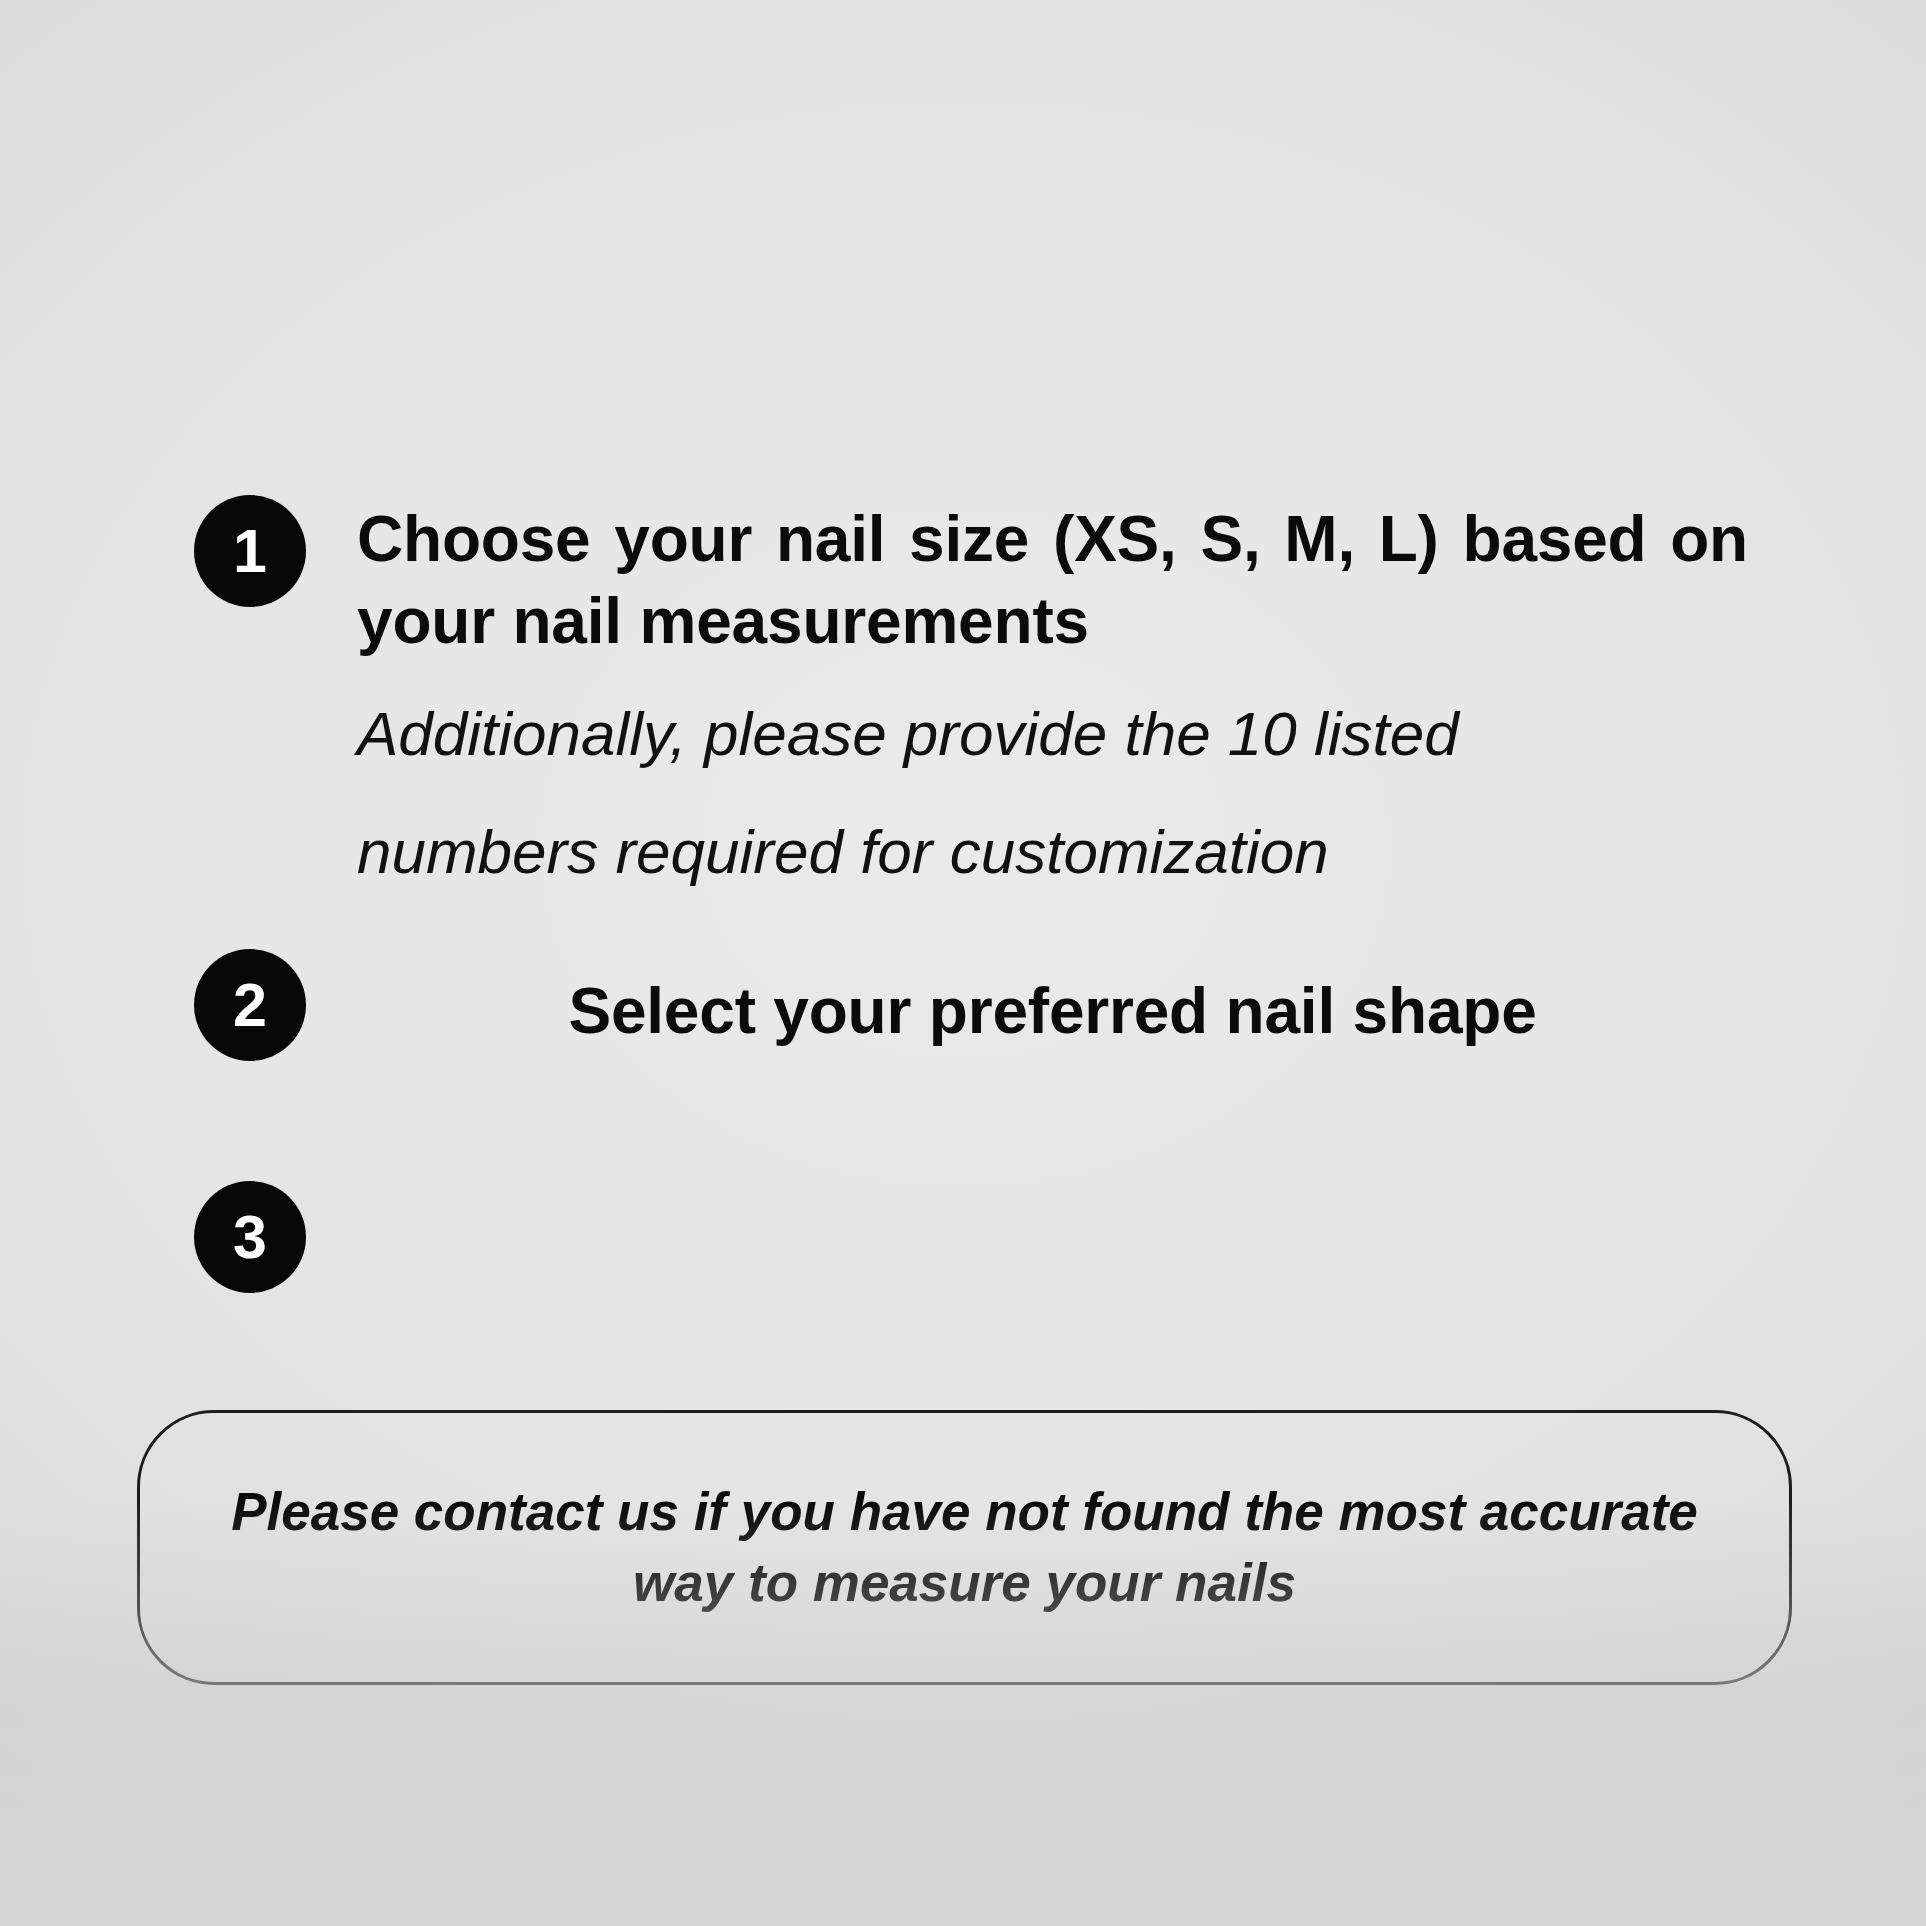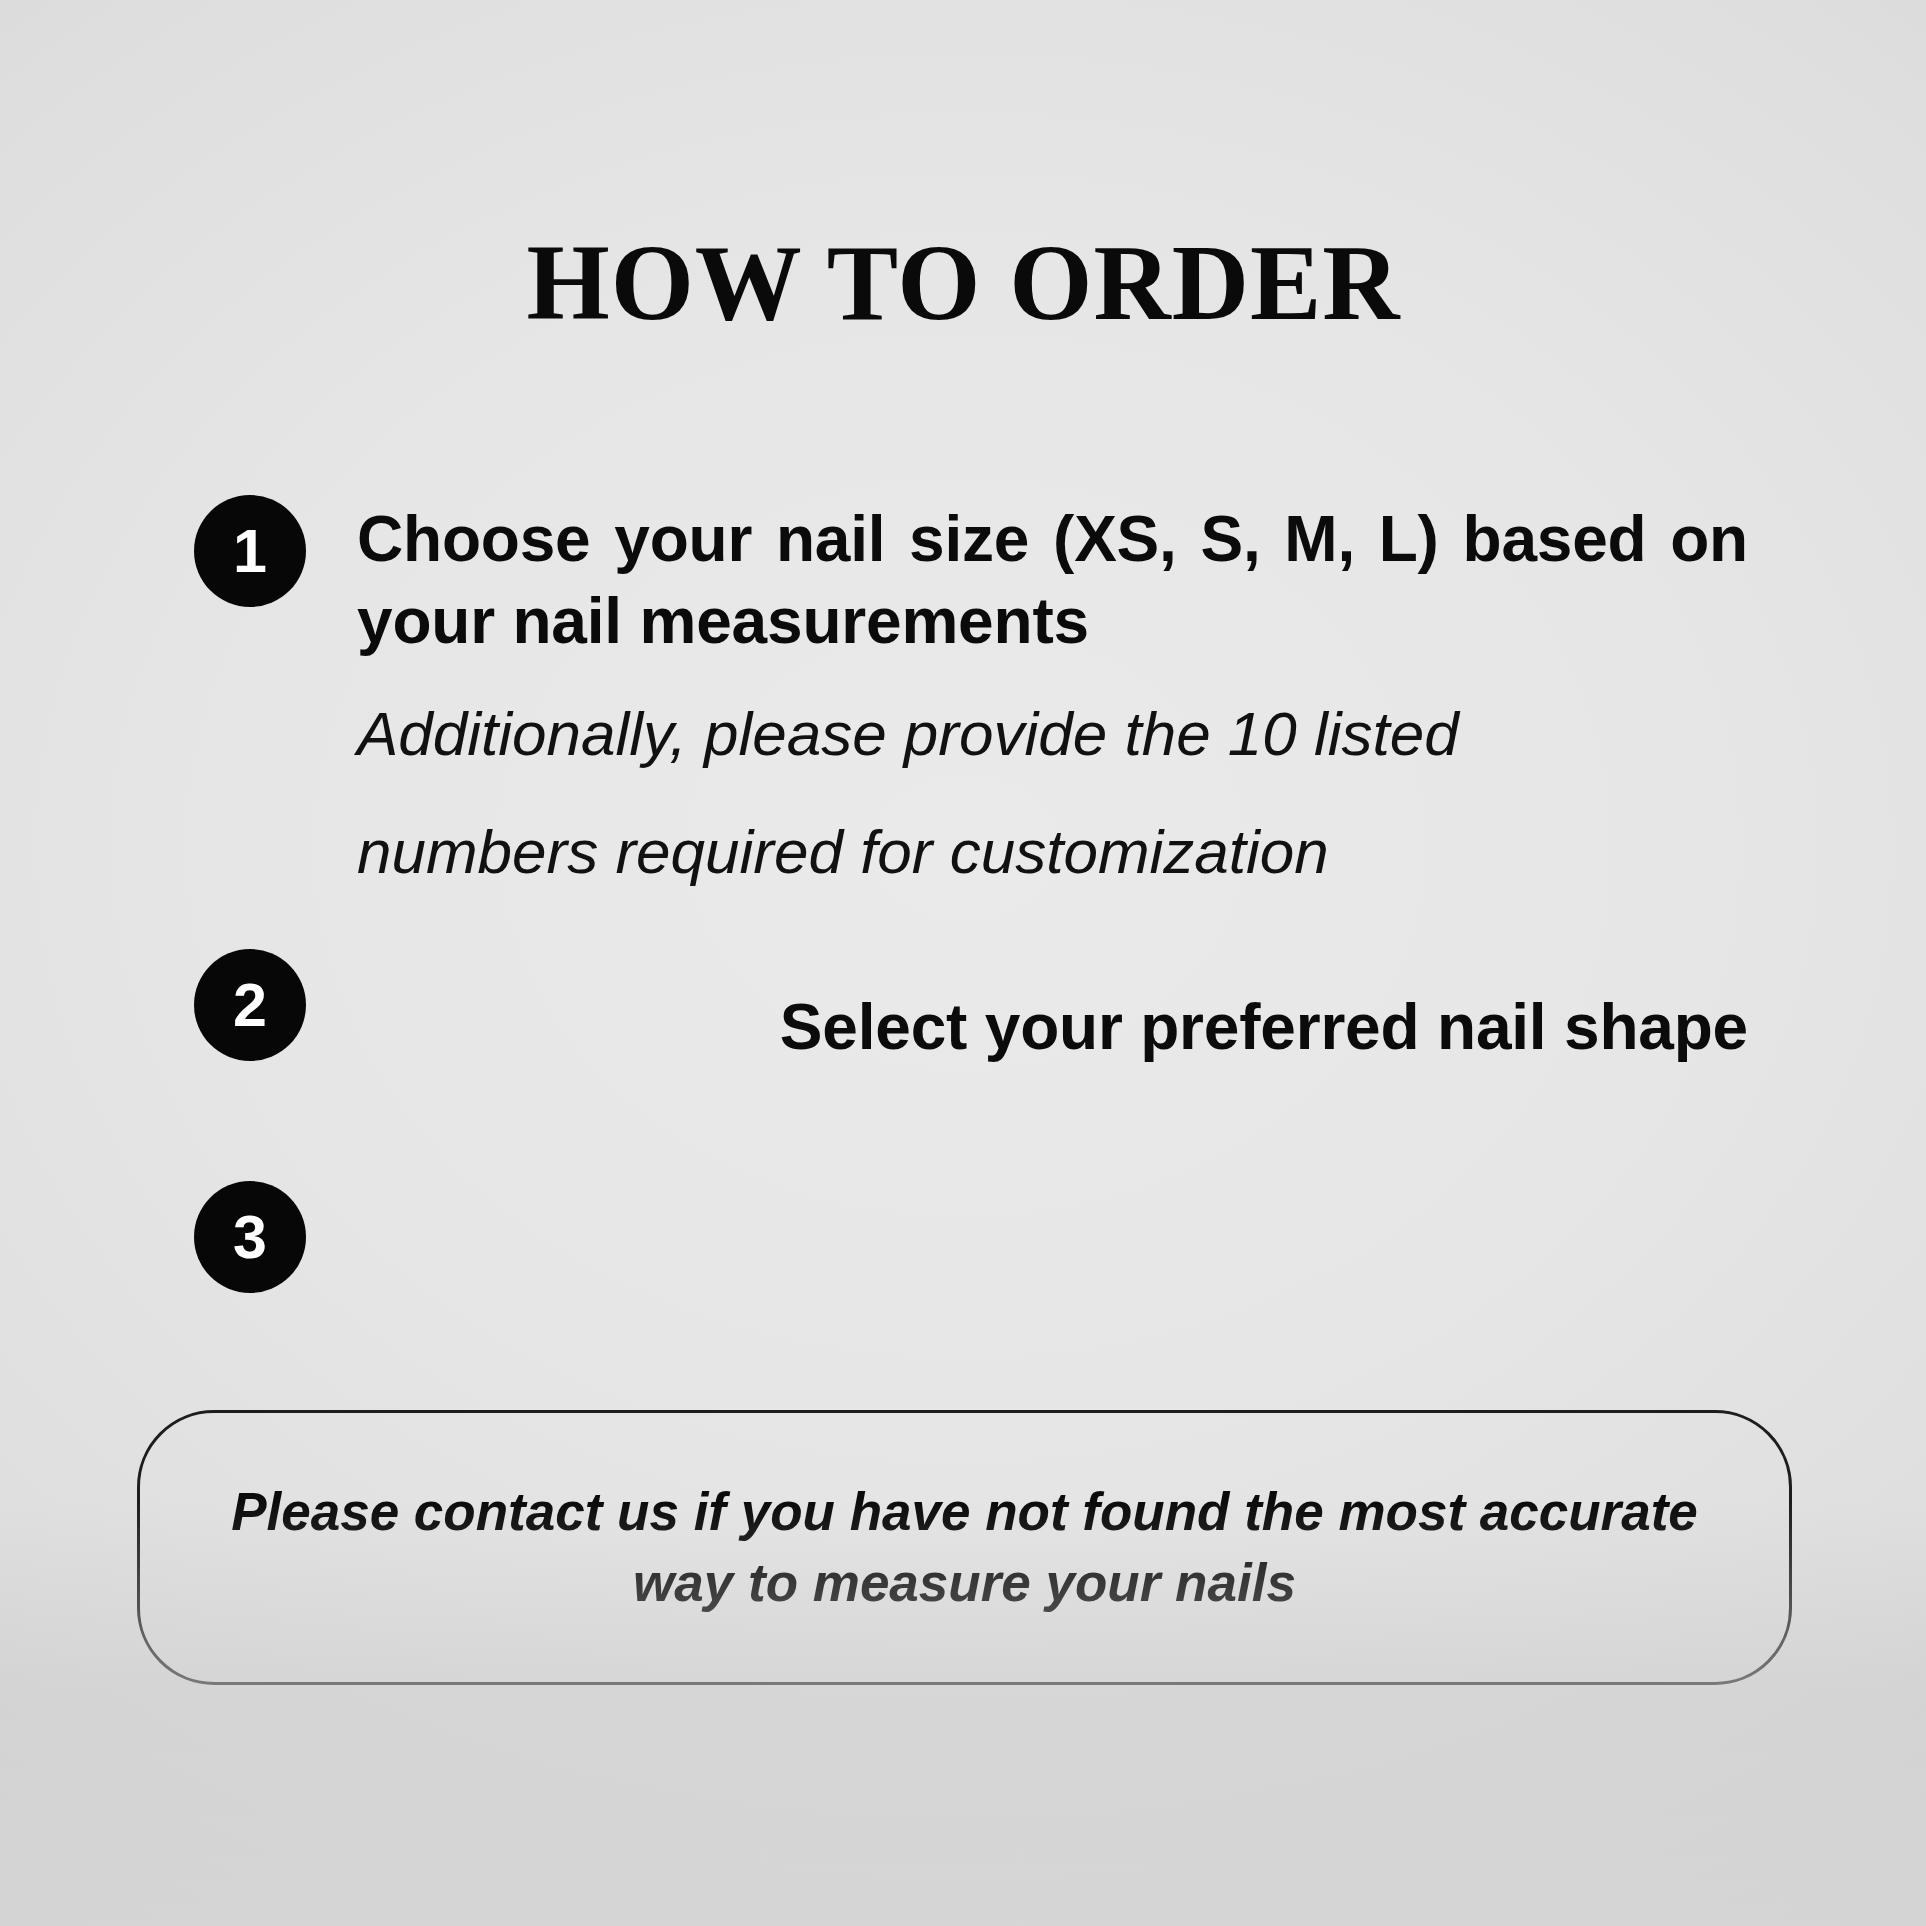--- a/index.html
+++ b/index.html
@@ -78,22 +78,21 @@
   .step-text {
     font-size: 64px;
     font-weight: bold;
     line-height: 1.28;
     color: #0b0b0b;
     text-align: justify;
     text-justify: inter-word;
     letter-spacing: -0.2px;
   }
   .step-text.nojust {
-    text-align: right;
-    margin-top: 16px;
+    text-align: center;
   }
   .step-note {
     margin-top: 30px;
     font-size: 62px;
     font-style: italic;
     line-height: 1.32;
     color: #111111;
     text-align: justify;
     text-justify: inter-word;
   }
@@ -129,21 +128,20 @@
     text-align: center;
     line-height: 1.33;
     padding: 0 57px;
   }
 </style>
 </head>
 <body>
 
 <div class="page">
 
-  <div class="title">HOW TO ORDER</div>
 
   <div class="steps">
 
     <div class="step step1">
       <div class="badge">1</div>
       <div class="step-body">
         <div class="step-text">Choose your nail size (XS, S, M, L) based on your nail measurements</div>
         <div class="step-note">
           <span>Additionally, please provide  the 10 listed</span>
           <span class="lastline">numbers required for customization</span>

